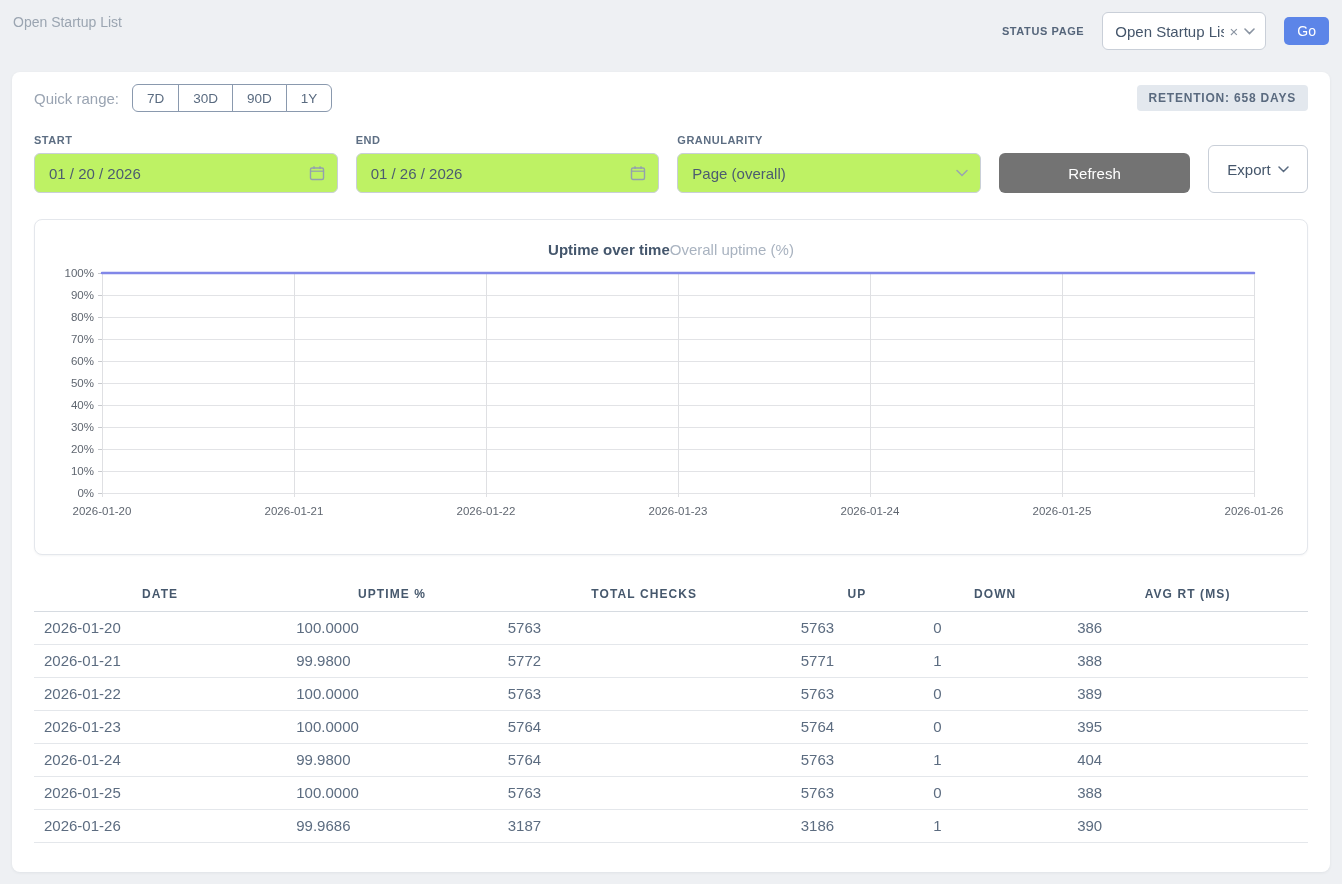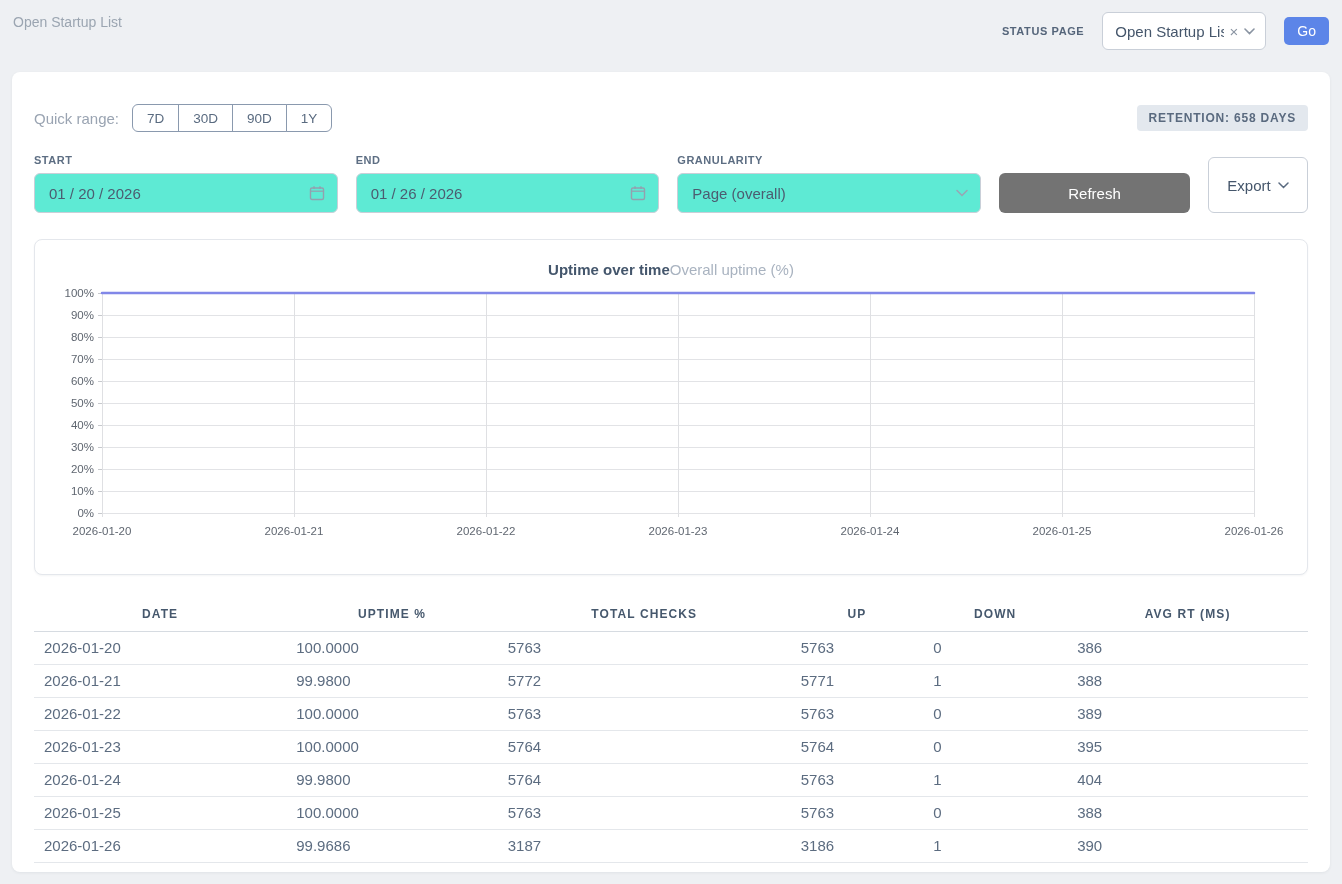--- a/index.html
+++ b/index.html
@@ -33,21 +33,21 @@
     height: 28px; padding: 0 13px; border: none; border-radius: 5px;
     background: #5c85e8; color: #ffffff; font-size: 14px; cursor: pointer;
     font-family: inherit;
   }
 
   
   .main-card {
     margin: 0 12px; height: 800px;
     background: #fff; border-radius: 8px;
     box-shadow: 0 1px 3px rgba(40,50,70,.07);
-    padding: 32px 22px;
+    padding: 12px 22px;
   }
 
   
   .row-quick { display: flex; align-items: center; }
   .quick-label { font-size: 15px; color: #9aa4b2; margin-right: 13px; }
   .seg-group { display: flex; }
   .seg-btn {
     background: #fff; border: 1px solid #8a99ae; color: #5a6b80;
     font-size: 13.5px; padding: 0 14px; height: 28px; cursor: pointer;
     margin-left: -1px; font-family: inherit;
@@ -62,32 +62,32 @@
   }
 
   
   .row-filters { display: flex; gap: 18px; align-items: flex-end; margin-top: 22px; }
   .field { flex: 1 1 0; }
   .field-label {
     display: block; font-size: 11px; font-weight: 600; letter-spacing: .5px;
     color: #5d6e83; margin-bottom: 7px;
   }
   .input-box {
-    height: 40px; border: 1px solid #c9cfd8; border-radius: 6px; background: #5eead4;
+    height: 40px; border: 1px solid #c9cfd8; border-radius: 6px; background: #bef264;
     display: flex; align-items: center; justify-content: space-between;
     padding: 0 12px 0 14px; font-size: 15px; color: #4c5c70; cursor: text;
   }
   .select-box { cursor: pointer; }
   .refresh-btn {
     width: 191px; height: 40px; flex: none;
     background: #737373; color: #fff; border: none; border-radius: 6px;
     font-size: 15px; cursor: pointer; font-family: inherit;
   }
   .export-btn {
-    width: 100px; height: 56px; flex: none;
+    width: 100px; height: 48px; flex: none;
     background: #fff; color: #45566b; border: 1px solid #c9cfd8; border-radius: 6px;
     font-size: 15px; cursor: pointer; font-family: inherit;
     display: flex; align-items: center; justify-content: center; gap: 7px;
   }
 
   
   .chart-card {
     margin-top: 26px; height: 336px;
     border: 1px solid #e4e7ec; border-radius: 8px; background: #fff;
     box-shadow: 0 1px 2px rgba(40,50,70,.05);

